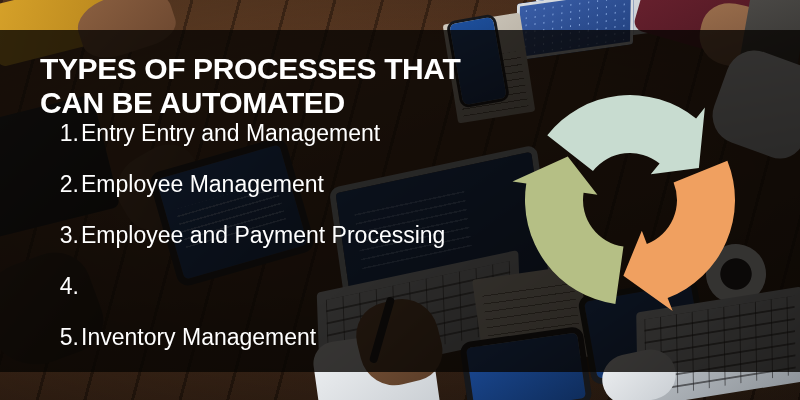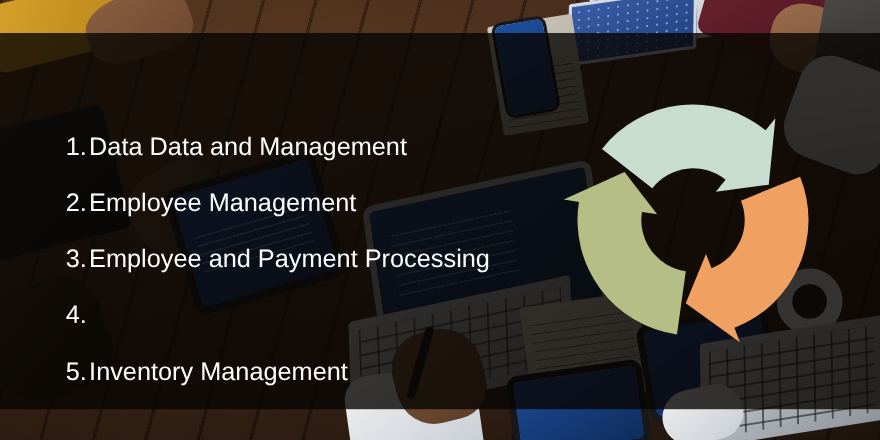--- a/index.html
+++ b/index.html
@@ -238,25 +238,29 @@
   <div class="obj trousers"></div>
   <div class="obj hand-4"></div>
   <div class="obj pen"></div>
   <div class="obj sock"></div>
 </div>
 
 <div id="scrim"></div>
 
 <div id="content">
 
+  <h1 id="title">
+    <span>TYPES OF PROCESSES THAT</span><br>
+    <span>CAN BE AUTOMATED</span>
+  </h1>
 
   <ol id="list">
     <li>
       <span class="num">1.</span>
-      <span class="txt">Data Data and Management</span>
+      <span class="txt">Entry Entry and Management</span>
     </li>
     <li>
       <span class="num">2.</span>
       <span class="txt">Employee Management</span>
     </li>
     <li>
       <span class="num">3.</span>
       <span class="txt">Employee and Payment Processing</span>
     </li>
     <li>

